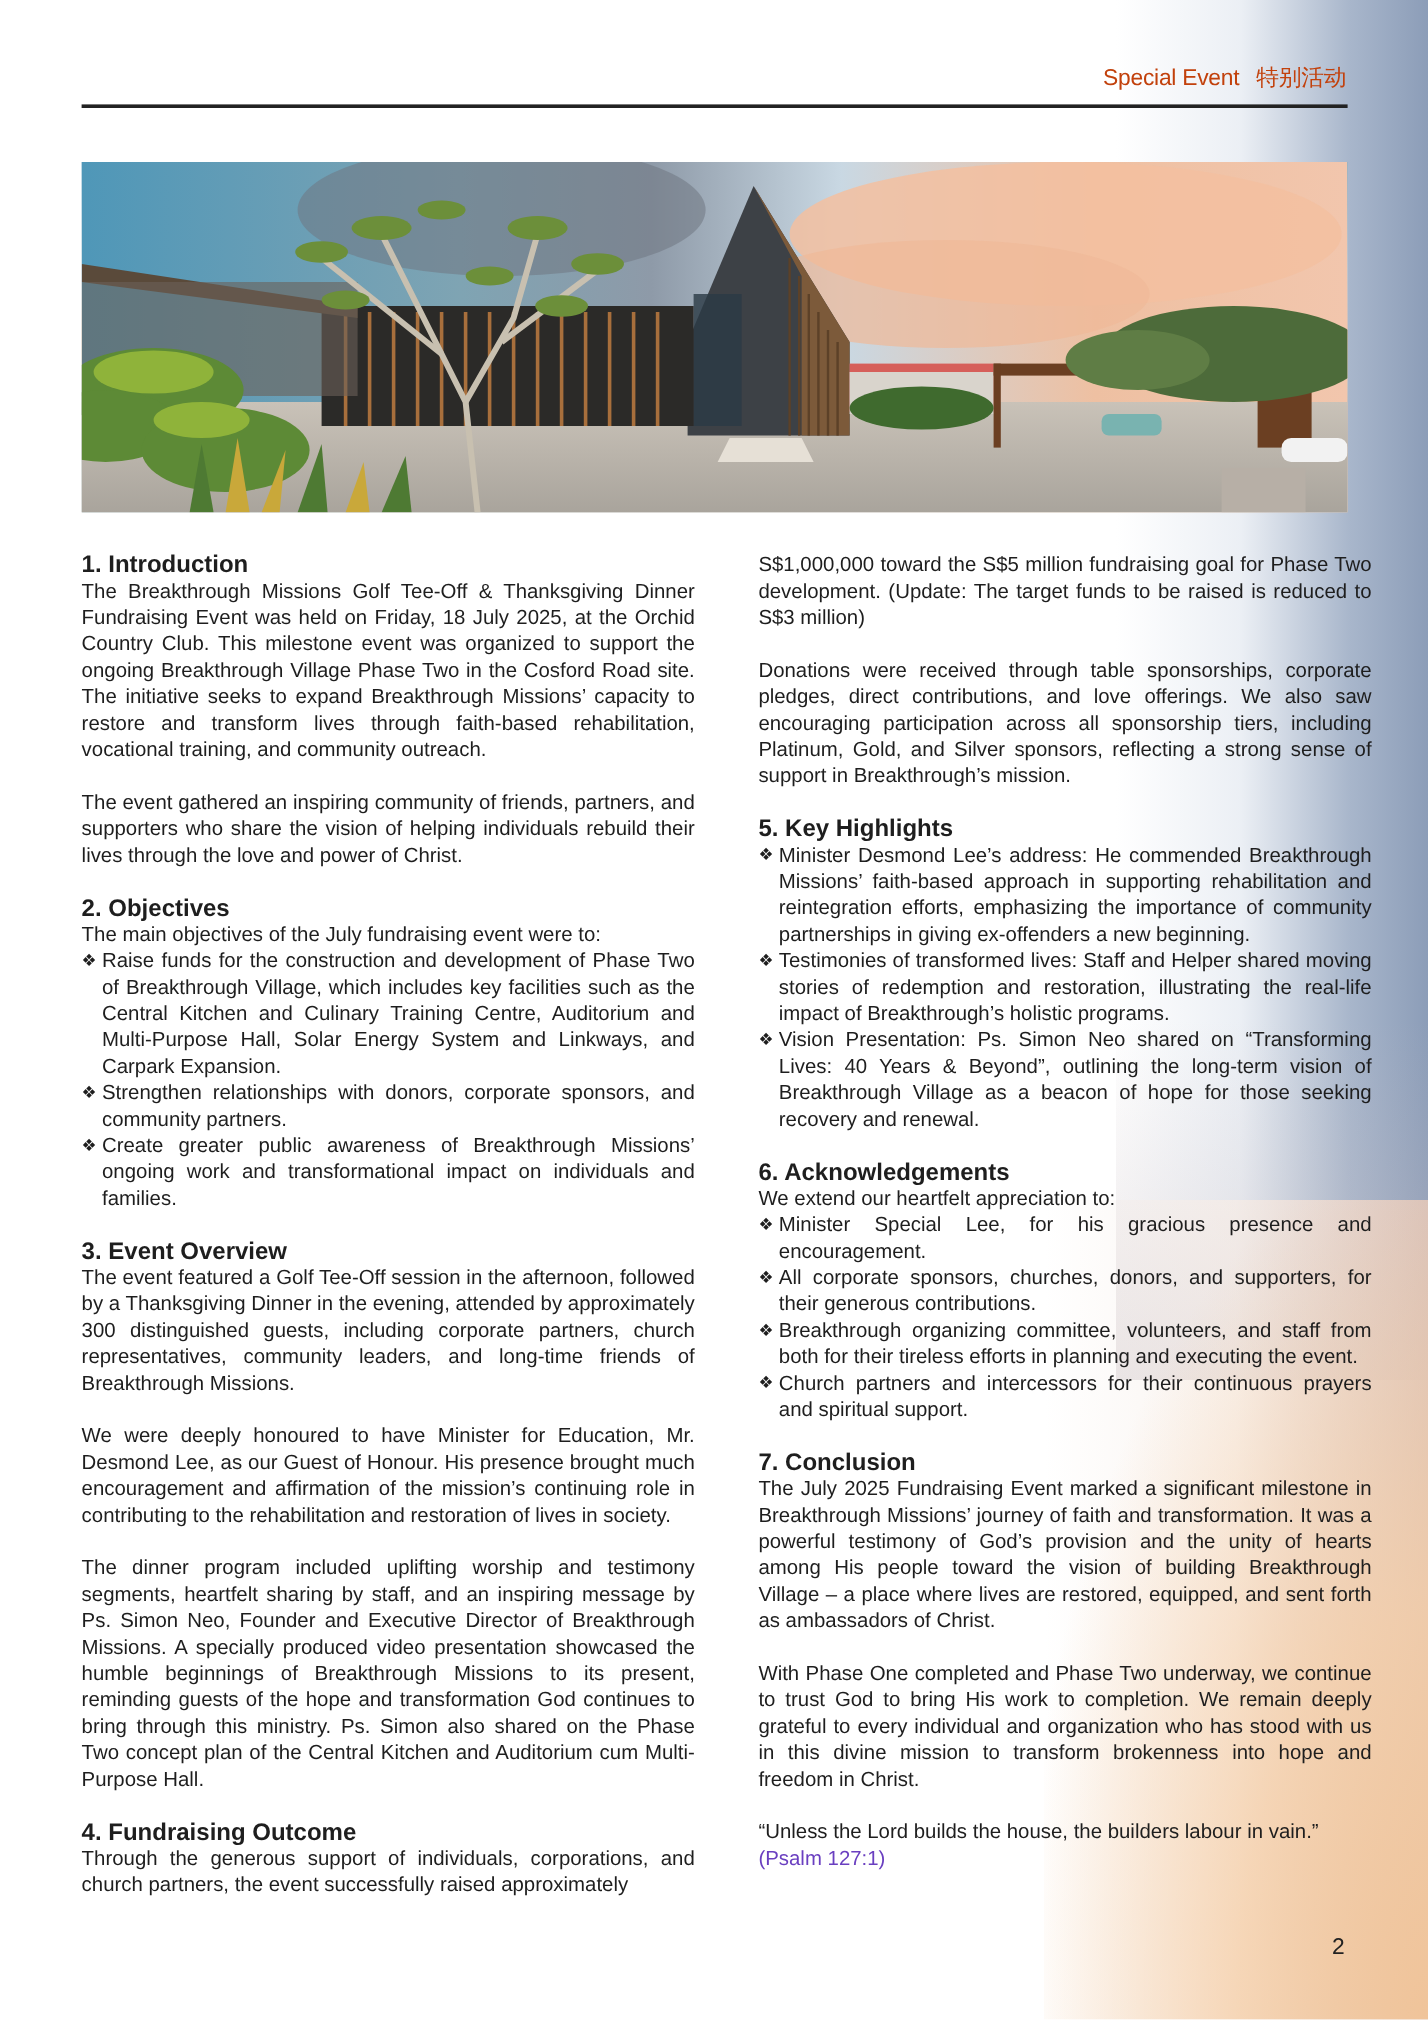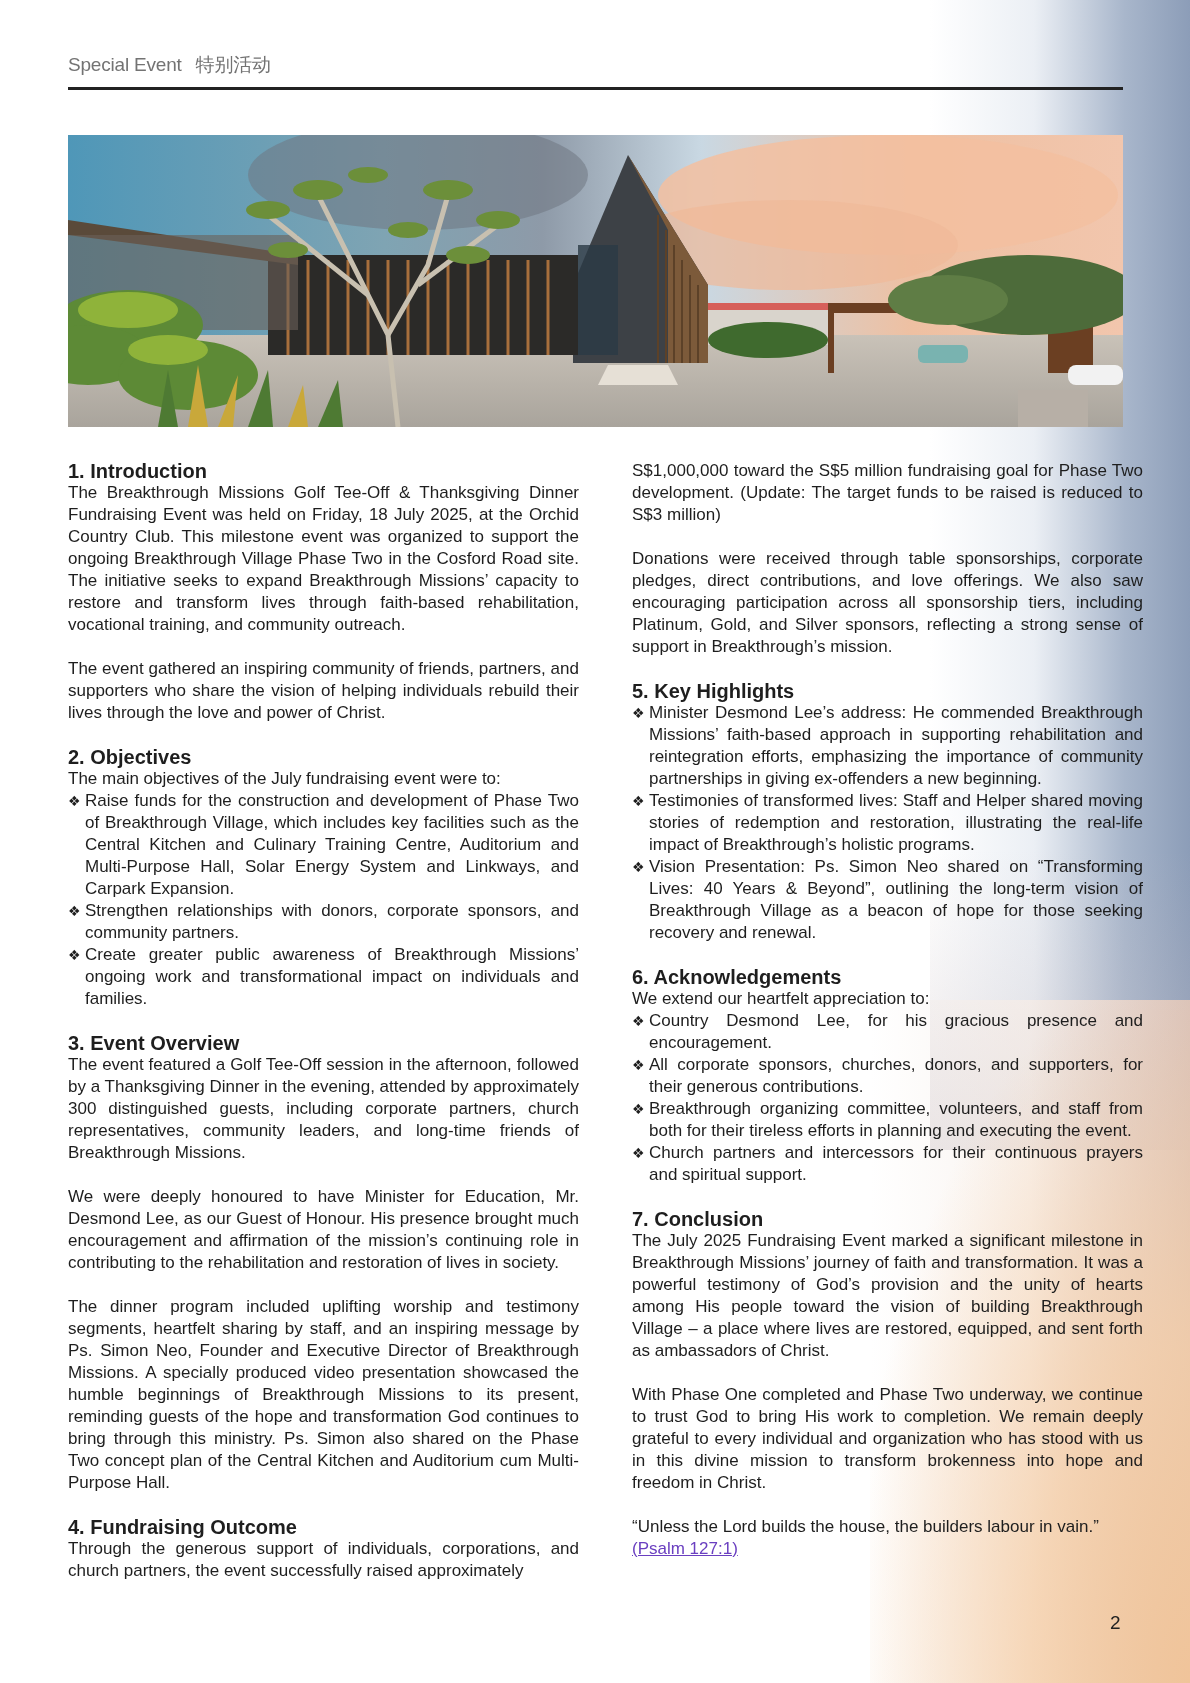--- a/index.html
+++ b/index.html
@@ -28,21 +28,21 @@
   .edge-blend {
     position: absolute; top: 850px; right: 0; width: 260px; height: 300px;
     background: linear-gradient(180deg, rgba(160,175,200,0) 0%, rgba(200,190,195,0.4) 100%);
     pointer-events: none;
   }
 
   .header {
     position: absolute; left: 68px; top: 52px; width: 1055px;
   }
   .header-title {
-    text-align: left; font-size: 19px; color: #737373; letter-spacing: -0.2px;
+    text-align: right; font-size: 19px; color: #c2410c; letter-spacing: -0.2px;
     padding-right: 1px;
   }
   .header-title .en { margin-right: 14px; }
   .header-title .zh { font-family: "DejaVu Sans", sans-serif; font-size: 19px; }
   .header-rule {
     position: absolute; left: 0; top: 35px; width: 1055px; height: 3px; background: #222;
   }
 
   .hero {
     position: absolute; left: 68px; top: 135px; width: 1055px; height: 292px; overflow: hidden;
@@ -59,21 +59,21 @@
   .col h2 {
     font-size: 20px; font-weight: bold; margin: 0; line-height: 22px; color: #1e1e1e;
   }
   .col p { margin: 0; }
   .gap { height: 22px; }
   .bullets { list-style: none; margin: 0; padding: 0; }
   .bullets li { position: relative; padding-left: 17px; }
   .bullets li .b {
     position: absolute; left: 0; top: 0; font-family: "DejaVu Sans", sans-serif; font-size: 14px;
   }
-  .psalm { color: #6a3fc0; text-decoration: underline; }
+  .psalm { color: #6a3fc0; }
   .page-number {
     position: absolute; left: 1110px; top: 1612px; font-size: 19px; color: #222;
   }
 </style>
 </head>
 <body>
 
 <div class="edge-top"></div>
 <div class="edge-blend"></div>
 <div class="edge-bottom"></div>
@@ -230,21 +230,21 @@
       <li><span class="b">❖</span><span> Minister Desmond Lee’s address: He commended Breakthrough Missions’ faith-based approach in supporting rehabilitation and reintegration efforts, emphasizing  the importance of community partnerships in giving ex-offenders a new beginning.</span></li>
       <li><span class="b">❖</span><span>Testimonies of transformed lives: Staff and Helper shared moving stories of redemption and restoration, illustrating the real-life impact of Breakthrough’s holistic programs.</span></li>
       <li><span class="b">❖</span><span>Vision Presentation: Ps. Simon Neo shared on “Transforming Lives: 40 Years &amp; Beyond”, outlining the long-term vision of Breakthrough Village as a beacon of hope for those seeking recovery and renewal.</span></li>
     </ul>
   </section>
   <div class="gap"></div>
   <section>
     <h2>6. Acknowledgements</h2>
     <p>We extend our heartfelt appreciation to:</p>
     <ul class="bullets">
-      <li><span class="b">❖</span><span> Country Desmond Lee, for his gracious presence and encouragement.</span></li>
+      <li><span class="b">❖</span><span> Minister Special Lee, for his gracious presence and encouragement.</span></li>
       <li><span class="b">❖</span><span> All corporate sponsors, churches, donors, and supporters, for their generous contributions.</span></li>
       <li><span class="b">❖</span><span> Breakthrough  organizing committee, volunteers, and staff from both for their tireless efforts in planning and executing the event.</span></li>
       <li><span class="b">❖</span><span> Church partners and intercessors for their continuous prayers and spiritual support.</span></li>
     </ul>
   </section>
   <div class="gap"></div>
   <section>
     <h2>7. Conclusion</h2>
     <p>The July 2025 Fundraising Event marked a significant milestone in Breakthrough Missions’ journey of faith and transformation. It was a powerful testimony of God’s provision and the unity of hearts among His people toward the vision of building Breakthrough Village – a place where lives are restored, equipped, and sent forth as ambassadors of Christ.</p>
     <div class="gap"></div>

